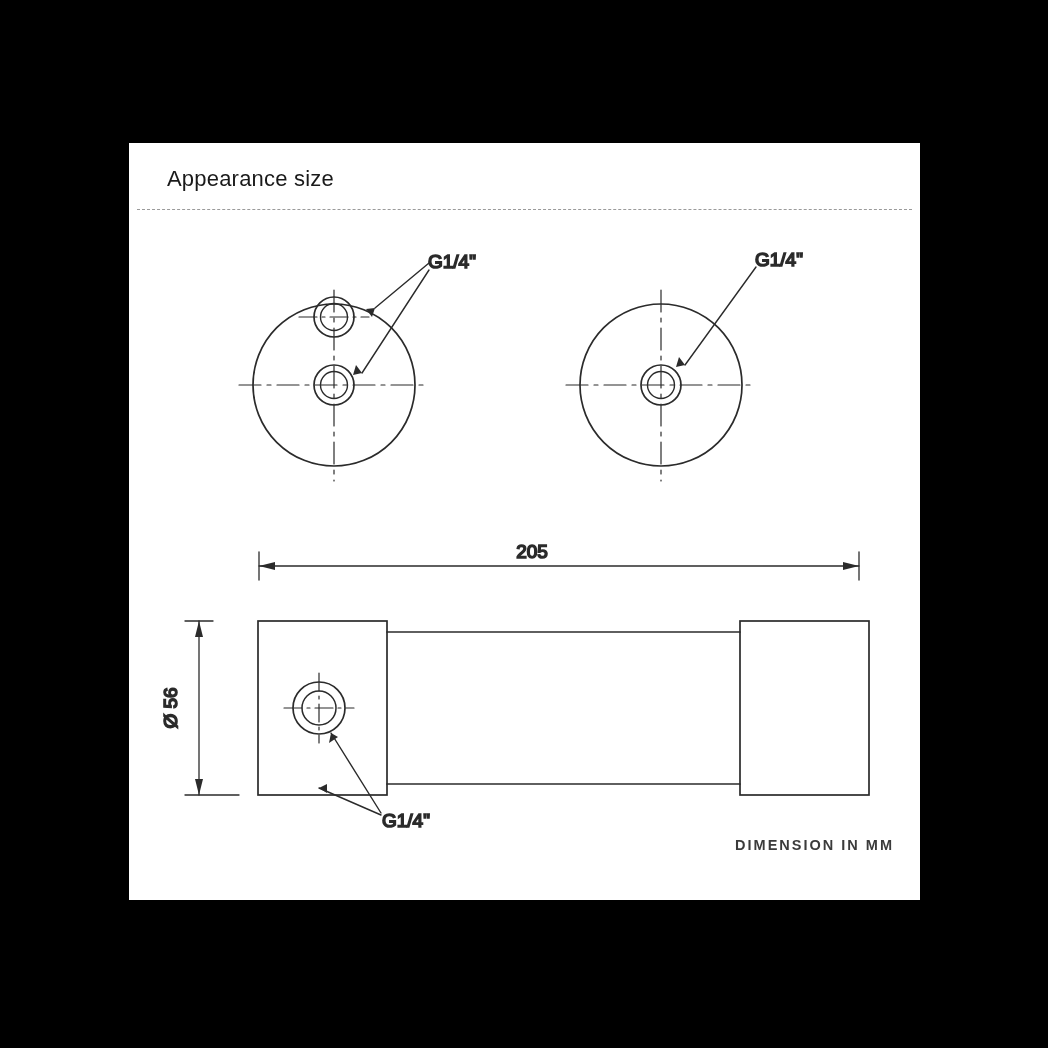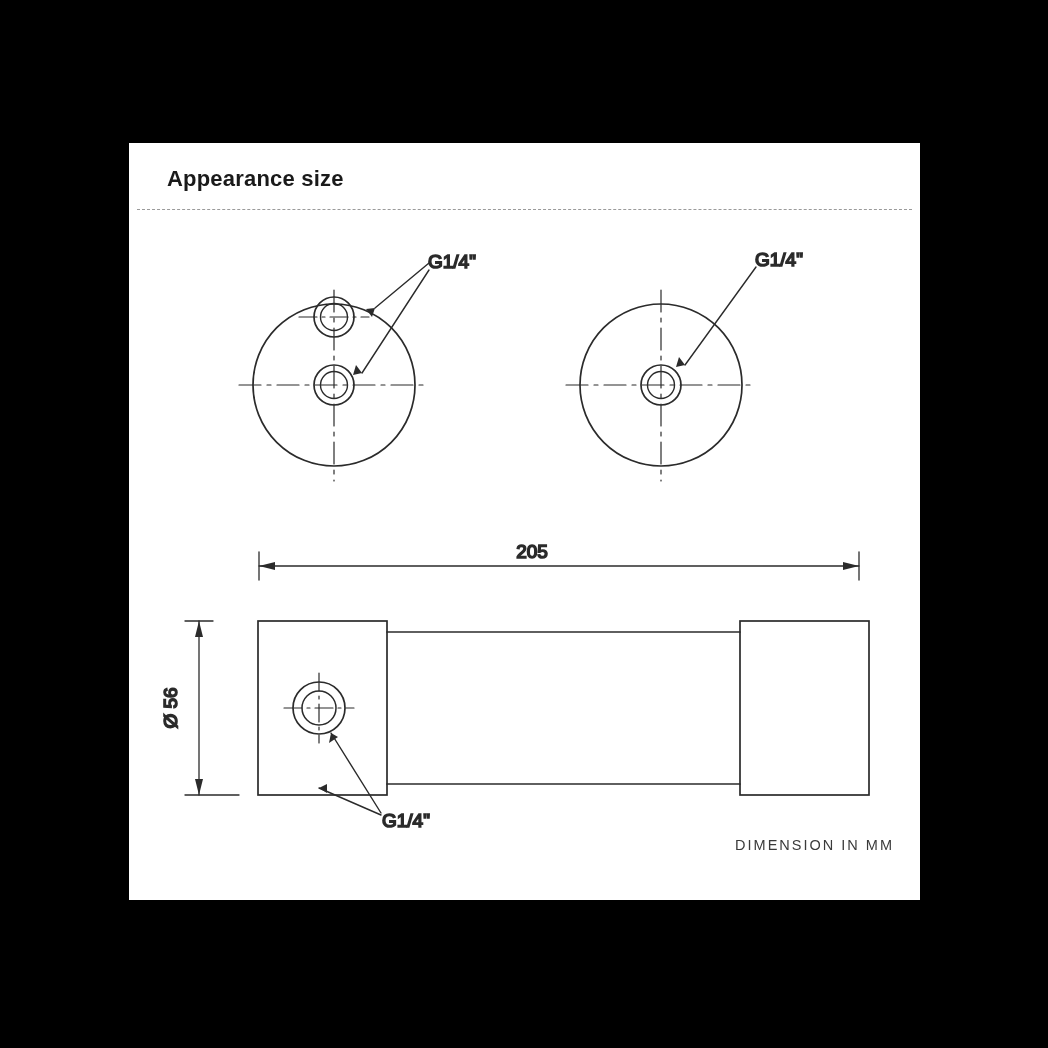--- a/index.html
+++ b/index.html
@@ -27,42 +27,42 @@
     width: 791px;
     height: 757px;
     background: #ffffff;
   }
   
   #title {
     position: absolute;
     left: 38px;
     top: 23px;
     font-size: 22px;
-    font-weight: bold;
+    font-weight: normal;
     color: #1a1a1a;
     letter-spacing: 0.2px;
     white-space: nowrap;
   }
   #title-rule {
     position: absolute;
     left: 8px;
     top: 66px;
     width: 775px;
     height: 0;
     border-top: 1px dashed #9a9a9a;
   }
   
   #footer-note {
     position: absolute;
     left: 540px;
     top: 694px;
     width: 225px;
     text-align: right;
     font-size: 14.5px;
-    font-weight: normal;
+    font-weight: bold;
     letter-spacing: 2.0px;
     color: #3b3b3b;
     white-space: nowrap;
   }
   
   #drawing {
     position: absolute;
     left: 0;
     top: 0;
     width: 791px;

